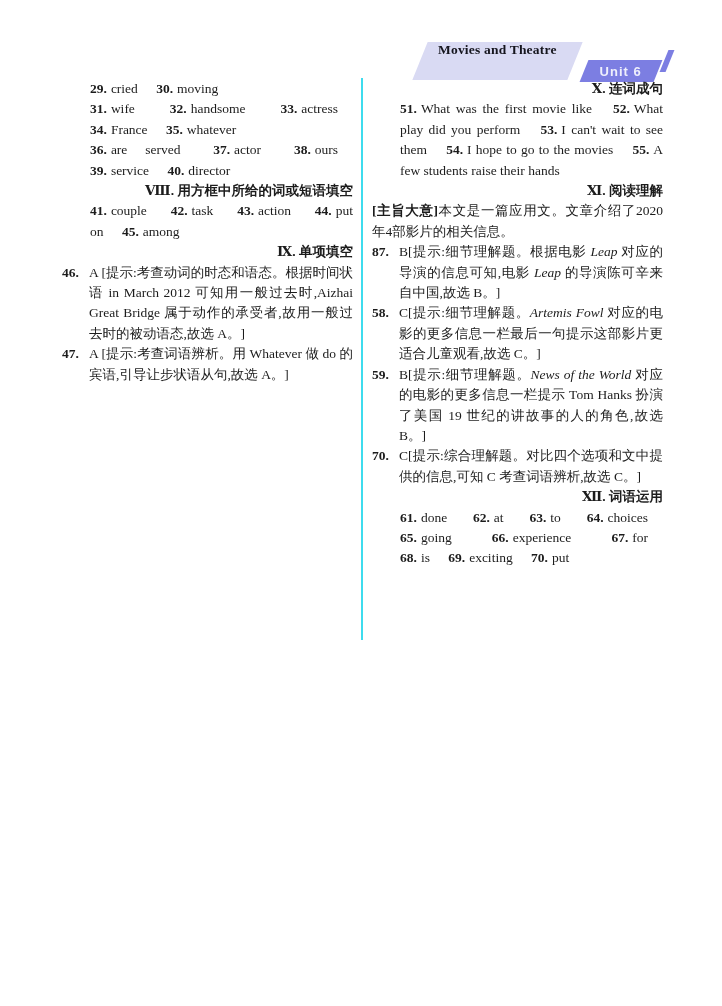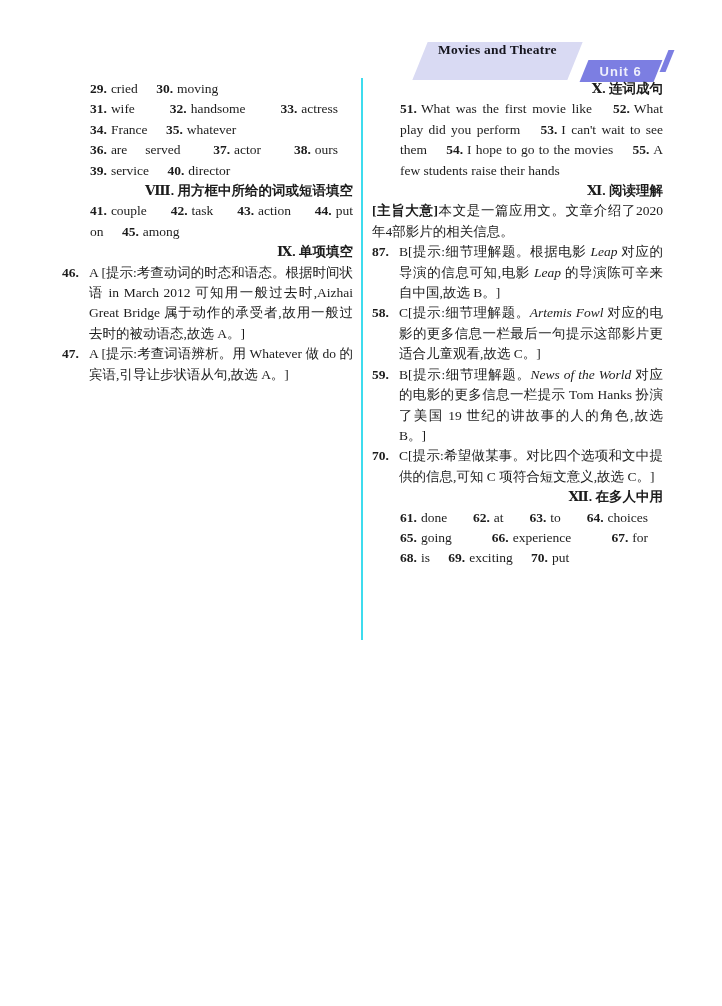--- a/index.html
+++ b/index.html
@@ -116,17 +116,17 @@
     <div class="explain">
       <span class="n">58.</span>
       <span class="body">C[提示:细节理解题。<i>Artemis Fowl</i> 对应的电影的更多信息一栏最后一句提示这部影片更适合儿童观看,故选 C。]</span>
     </div>
     <div class="explain">
       <span class="n">59.</span>
       <span class="body">B[提示:细节理解题。<i>News of the World</i> 对应的电影的更多信息一栏提示 Tom Hanks 扮演了美国 19 世纪的讲故事的人的角色,故选 B。]</span>
     </div>
     <div class="explain">
       <span class="n">70.</span>
-      <span class="body">C[提示:希望做某事。对比四个选项和文中提供的信息,可知 C 项符合短文意义,故选 C。]</span>
+      <span class="body">C[提示:综合理解题。对比四个选项和文中提供的信息,可知 C 考查词语辨析,故选 C。]</span>
     </div>
-    <div class="heading">Ⅻ. 在多人中用</div>
+    <div class="heading">Ⅻ. 词语运用</div>
     <div class="answers"><span class="pair"><span class="n">61.</span><span class="a">done</span></span> <span class="pair"><span class="n">62.</span><span class="a">at</span></span> <span class="pair"><span class="n">63.</span><span class="a">to</span></span> <span class="pair"><span class="n">64.</span><span class="a">choices</span></span> <span class="pair"><span class="n">65.</span><span class="a">going</span></span> <span class="pair"><span class="n">66.</span><span class="a">experience</span></span> <span class="pair"><span class="n">67.</span><span class="a">for</span></span> <span class="pair"><span class="n">68.</span><span class="a">is</span></span> <span class="pair"><span class="n">69.</span><span class="a">exciting</span></span> <span class="pair"><span class="n">70.</span><span class="a">put</span></span> </div>
   </div>
 
 </body></html>

